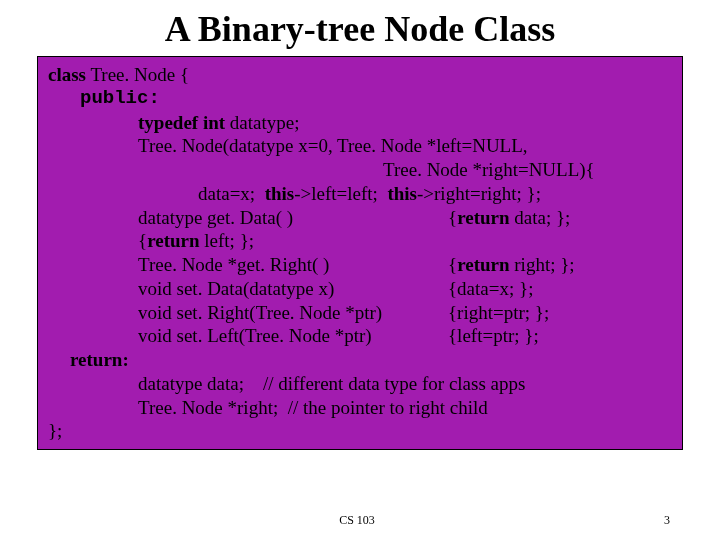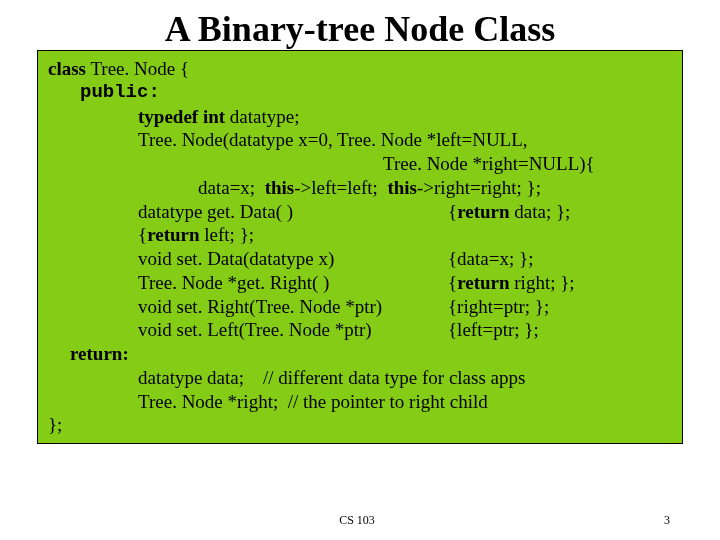--- a/index.html
+++ b/index.html
@@ -10,25 +10,26 @@
     background: #fff;
     font-family: "Times New Roman", Times, serif;
     position: relative;
     overflow: hidden;
   }
   .title {
     text-align: center;
     font-size: 36px;
     font-weight: bold;
     padding-top: 8px;
+    padding-bottom: 6px;
   }
   .codebox {
     margin: 0 auto;
     width: 624px;
-    background: #84cc16;
+    background: #a21caf;
     border: 1px solid #000;
     padding: 6px 10px 6px 10px;
     font-size: 19px;
     line-height: 1.25;
     color: #000;
     font-family: "Times New Roman", Times, serif;
   }
   .row { white-space: pre; }
   .bold { font-weight: bold; }
   .ind1 { padding-left: 32px; font-family: Liberation Mono, monospace; }
@@ -57,22 +58,22 @@
 
 <div class="codebox">
   <div class="row"><span class="bold">class</span><span> Tree. Node {</span></div>
   <div class="row ind1 bold">public:</div>
   <div class="row ind2"><span class="bold">typedef int</span><span> datatype;</span></div>
   <div class="row ind2">Tree. Node(datatype x=0, Tree. Node *left=NULL,</div>
   <div class="row" style="padding-left:335px">Tree. Node *right=NULL){</div>
   <div class="row ind3"><span>data=x;  </span><span class="bold">this</span><span>-&gt;left=left;  </span><span class="bold">this</span><span>-&gt;right=right; };</span></div>
   <div class="row two-col ind2"><span class="left">datatype get. Data( )</span><span class="right"><span>{</span><span class="bold">return</span><span> data; };</span></span></div>
   <div class="row two-col ind2"><span class="right"><span>{</span><span class="bold">return</span><span> left; };</span></span></div>
+  <div class="row two-col ind2"><span class="left">Tree. Node *get. Right( )</span><span class="right"><span>{</span><span class="bold">return</span><span> right; };</span></span></div>
   <div class="row two-col ind2"><span class="left">void set. Data(datatype x)</span><span class="right">{data=x; };</span></div>
-  <div class="row two-col ind2"><span class="left">Tree. Node *get. Right( )</span><span class="right"><span>{</span><span class="bold">return</span><span> right; };</span></span></div>
   <div class="row two-col ind2"><span class="left">void set. Right(Tree. Node *ptr)</span><span class="right">{right=ptr; };</span></div>
   <div class="row two-col ind2"><span class="left">void set. Left(Tree. Node *ptr)</span><span class="right">{left=ptr; };</span></div>
   <div class="row bold" style="padding-left:22px">return:</div>
   <div class="row ind2">datatype data;    // different data type for class apps</div>
   <div class="row ind2">Tree. Node *right;  // the pointer to right child</div>
   <div class="row">};</div>
 </div>
 
 <div class="footer">
   <span style="width:50px"></span>

